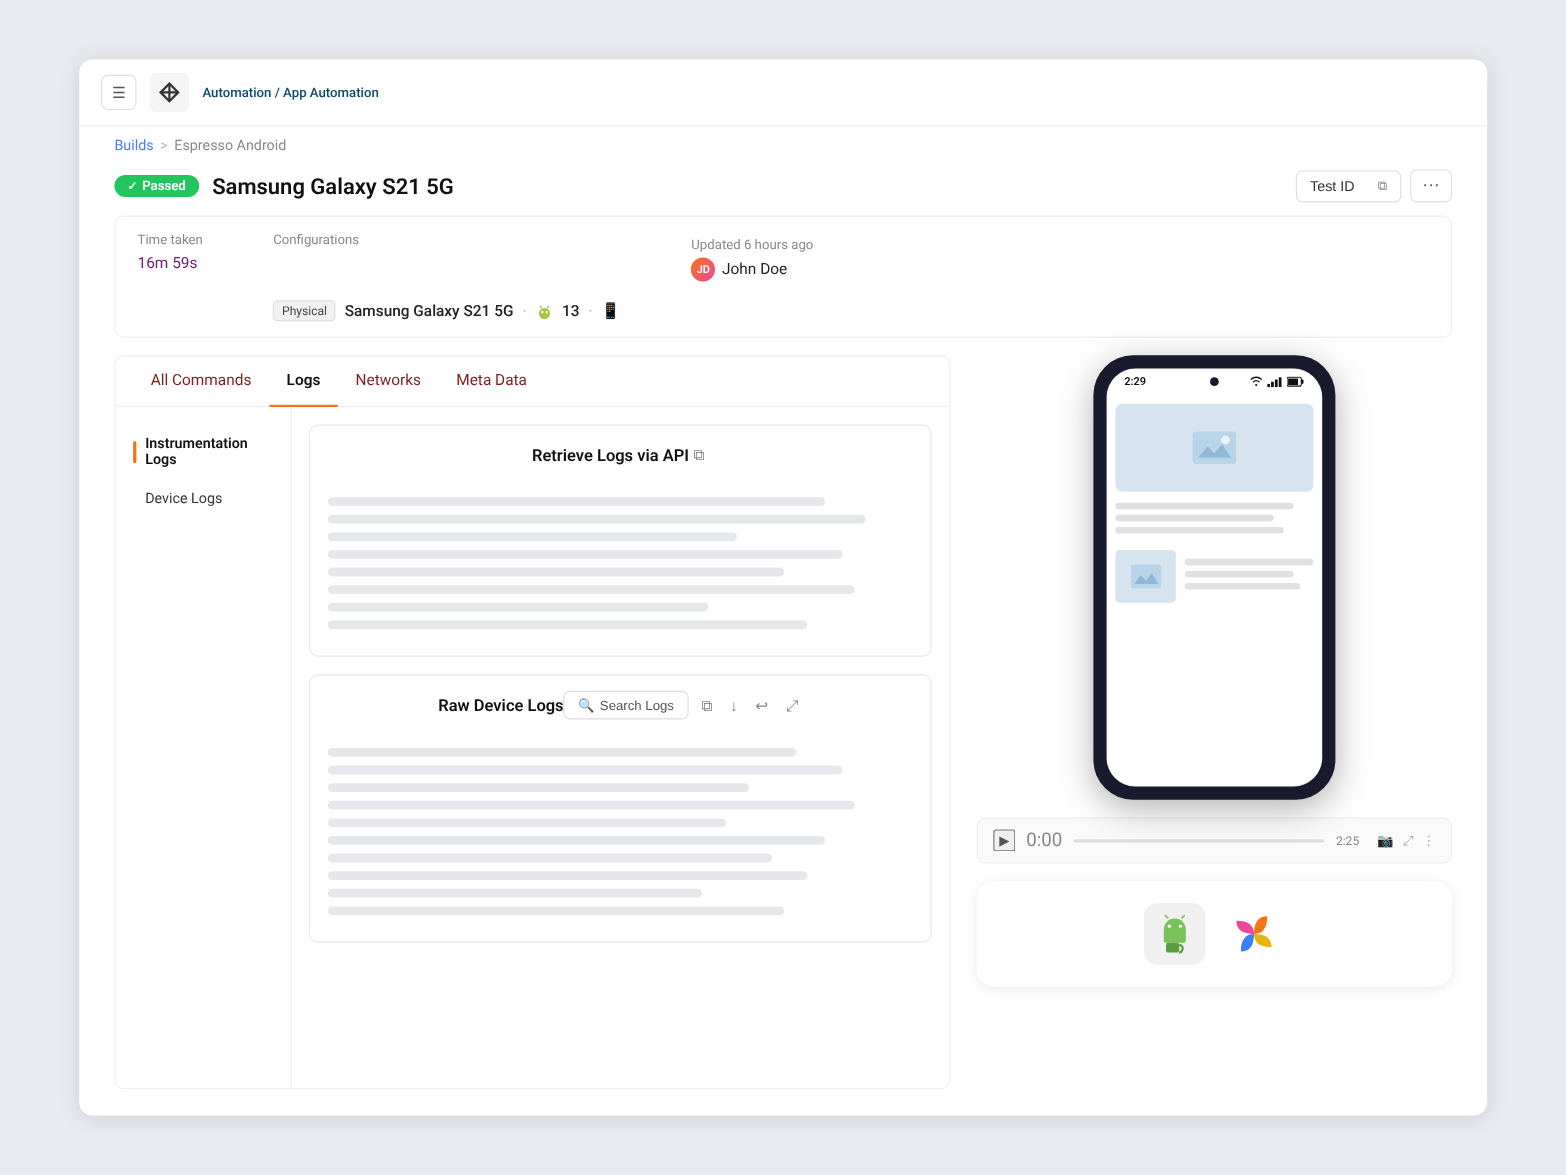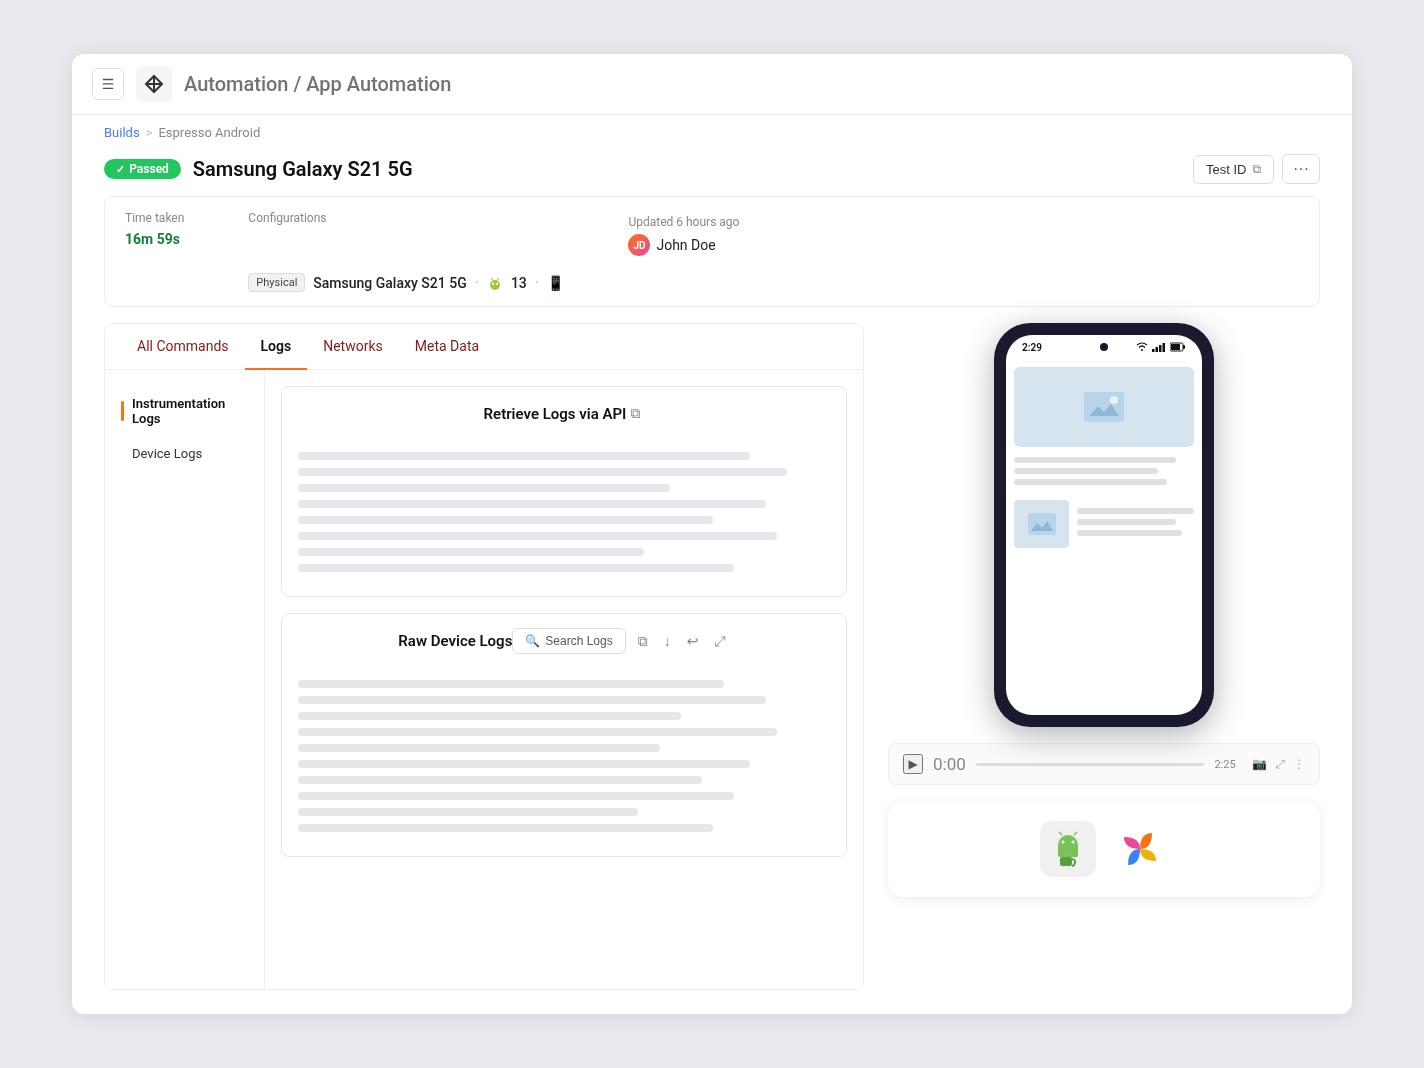--- a/index.html
+++ b/index.html
@@ -36,22 +36,22 @@
       background: #fff;
       cursor: pointer;
       display: flex; align-items: center; justify-content: center;
       font-size: 14px;
       color: #555;
     }
     .header-logo {
       width: 36px; height: 36px;
     }
     .header-title {
-      font-size: 20px;
-      color: #737373;
+      font-size: 12px;
+      color: #0c4a6e;
       font-weight: 500;
     }
     
     .breadcrumb {
       display: flex;
       align-items: center;
       padding: 10px 32px;
       font-size: 13px;
       color: #888;
       gap: 6px;
@@ -98,21 +98,21 @@
     .test-id-btn {
       border: 1px solid #ddd;
       background: #fff;
       border-radius: 6px;
       padding: 6px 12px;
       font-size: 13px;
       color: #333;
       cursor: pointer;
       display: flex;
       align-items: center;
-      gap: 6px;
+      gap: 21px;
       text-align: center;
     }
     .more-btn {
       border: 1px solid #ddd;
       background: #fff;
       border-radius: 6px;
       padding: 6px 10px;
       font-size: 16px;
       color: #555;
       cursor: pointer;
@@ -129,22 +129,22 @@
       align-items: flex-start;
     }
     .config-item label {
       font-size: 12px;
       color: #888;
       display: block;
       margin-bottom: 4px;
     }
     .config-item .value {
       font-size: 14px;
-      color: #15803d;
-      font-weight: 700;
+      color: #701a75;
+      font-weight: 400;
     }
     .config-inline {
       display: flex;
       align-items: center;
       gap: 8px;
       margin-top: 48px;
     }
     .physical-badge {
       background: #f1f1f1;
       border: 1px solid #ddd;

